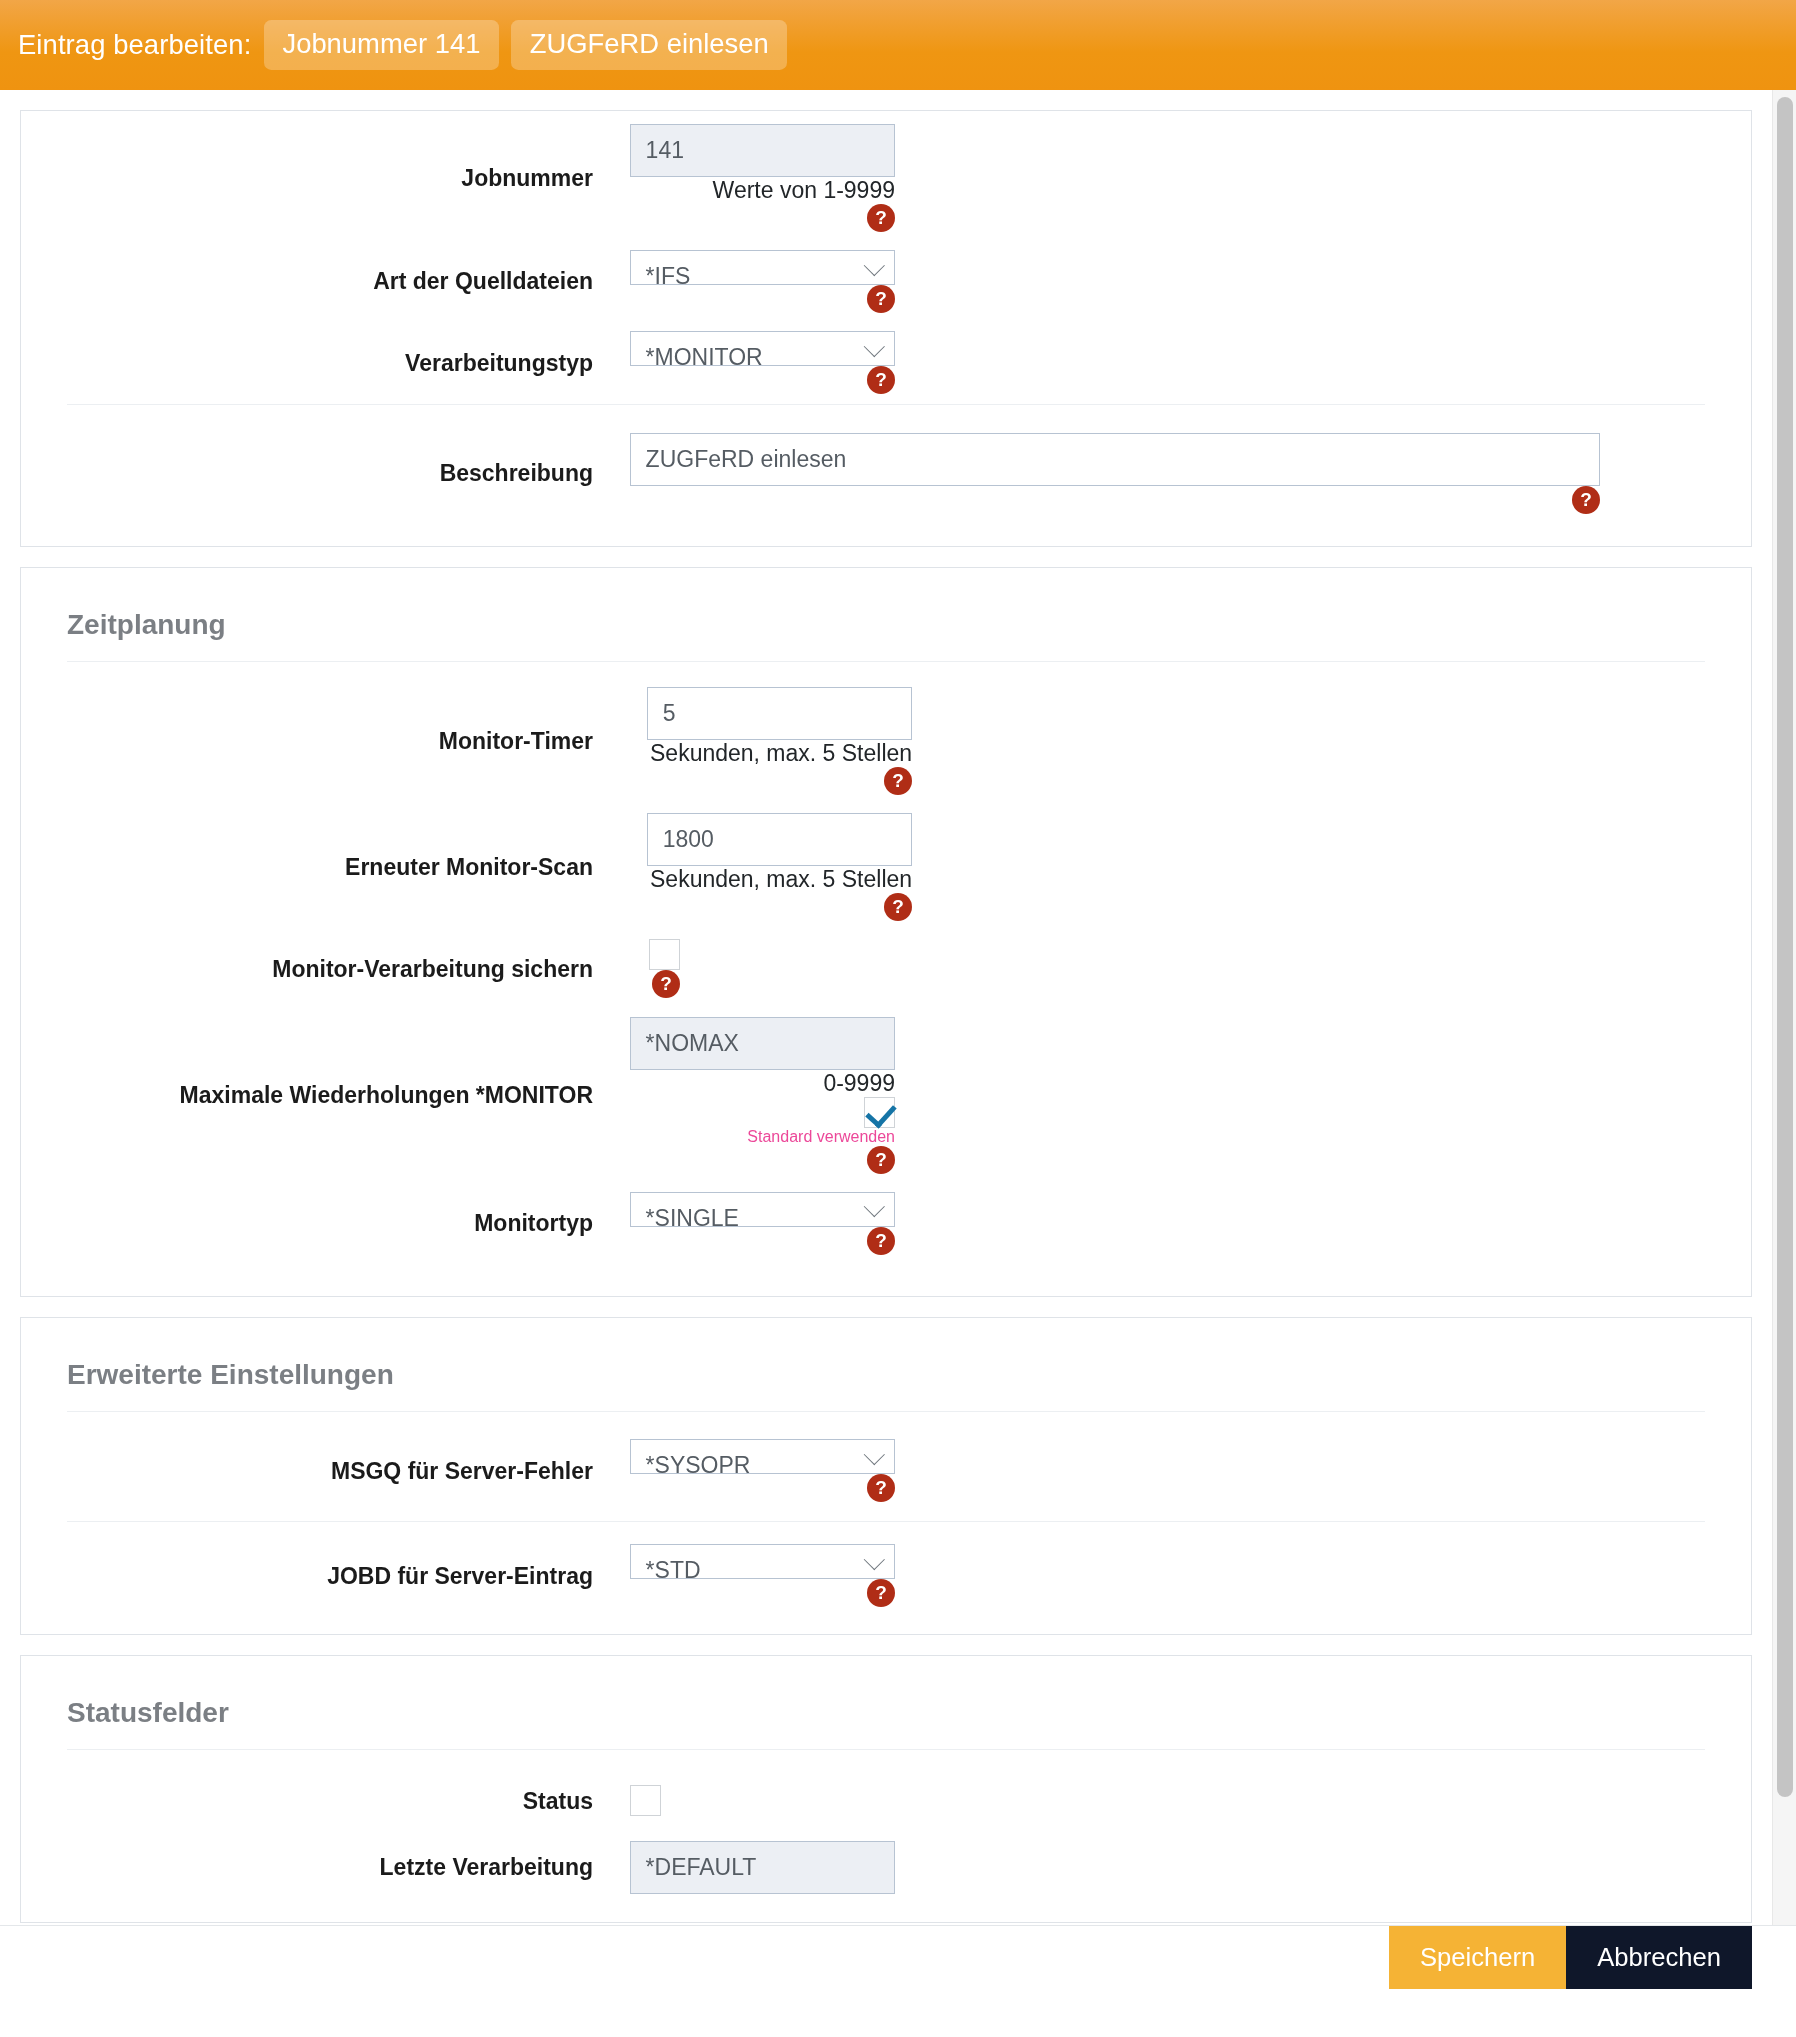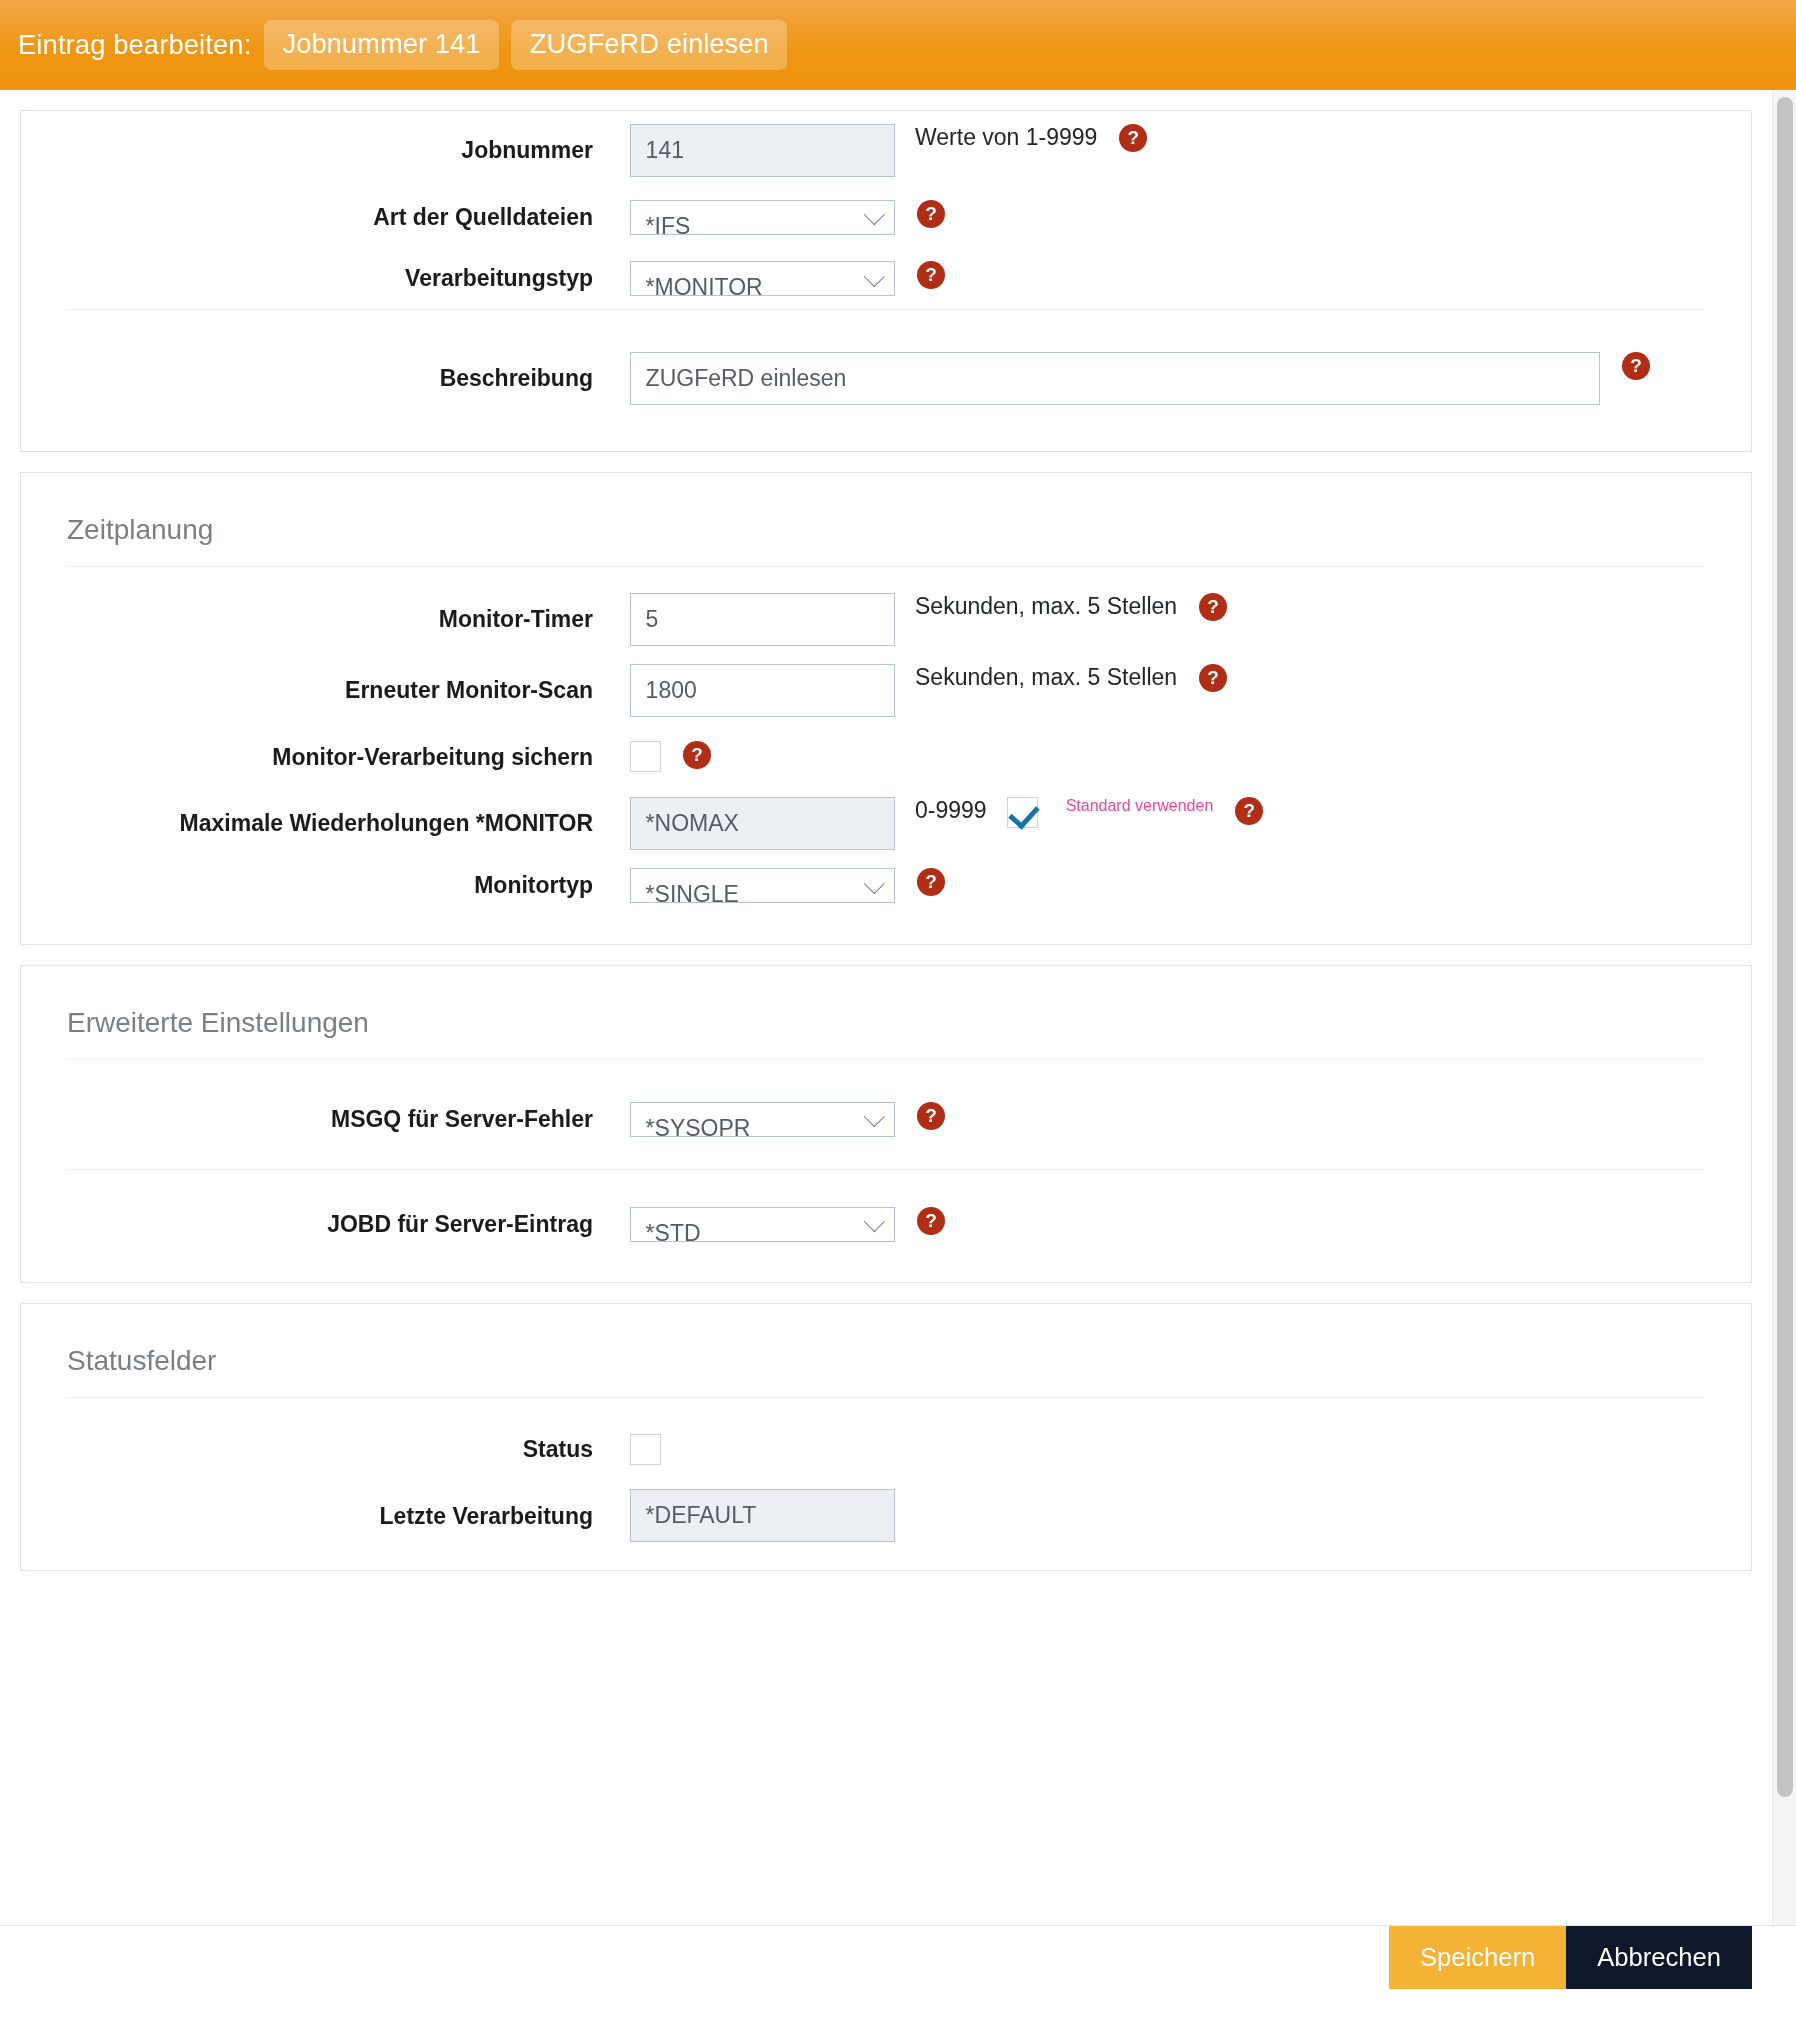--- a/index.html
+++ b/index.html
@@ -58,21 +58,21 @@
   .panel {
     border: 0.9px solid #dfe3e8;
     background: #ffffff;
     margin-bottom: 20px;
     padding: 4px 46px;
   }
 
   .panel-title {
     font-size: 28px;
     color: #7b7f84;
-    font-weight: 400;
+    font-weight: 700;
     padding: 37px 0 20px 0;
     border-bottom: 0.9px solid #eceff2;
     margin: 0 0 9.1px 0;
   }
 
   
   .row {
     display: flex;
     align-items: center;
     min-height: 62px;
@@ -83,21 +83,21 @@
   .lbl {
     width: 563px;
     text-align: right;
     padding-right: 37px;
     font-size: 23px;
     font-weight: bold;
     color: #1b1b1b;
     line-height: 1.25;
   }
 
-  .fieldwrap { display: flex; align-items: flex-start; }
+  .fieldwrap { display: flex; align-items: flex-end; flex-direction: column; }
 
   .input {
     width: 265px;
     height: 53px;
     border: 0.9px solid #b7c3d2;
     background: #ffffff;
     color: #555c63;
     font-size: 23px;
     font-family: "Liberation Sans", sans-serif;
     padding: 0 14.6px;

